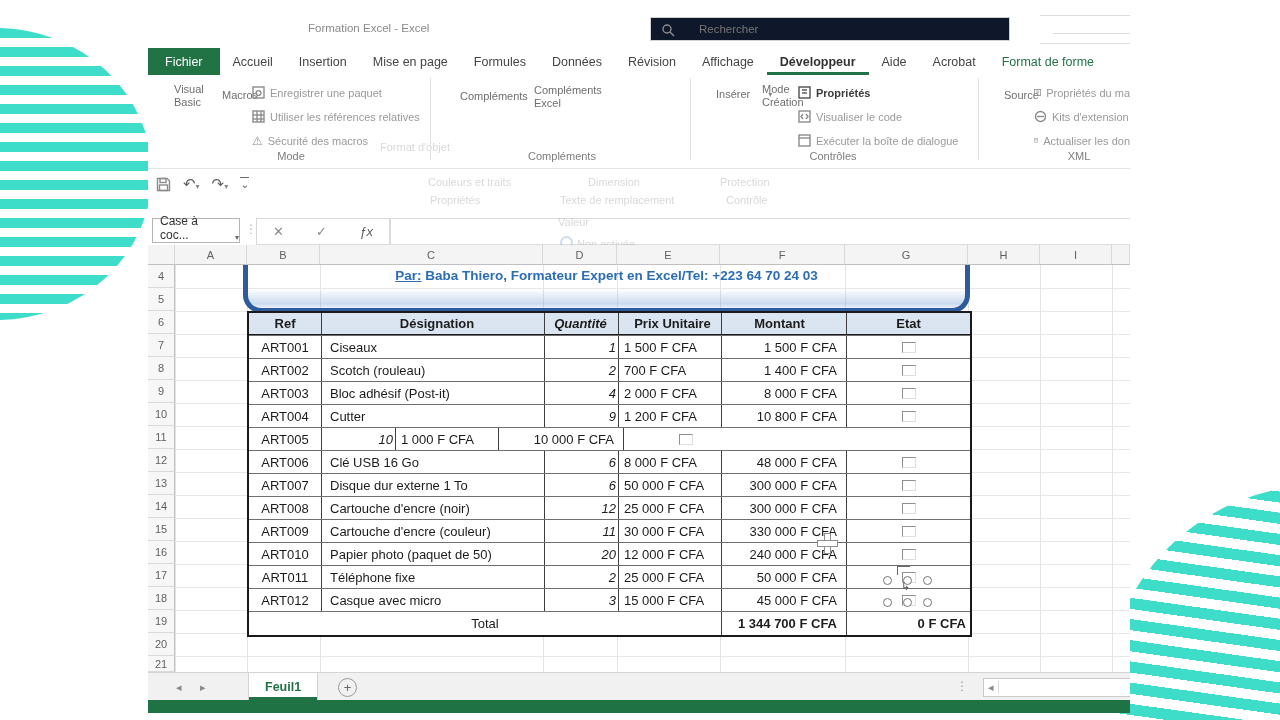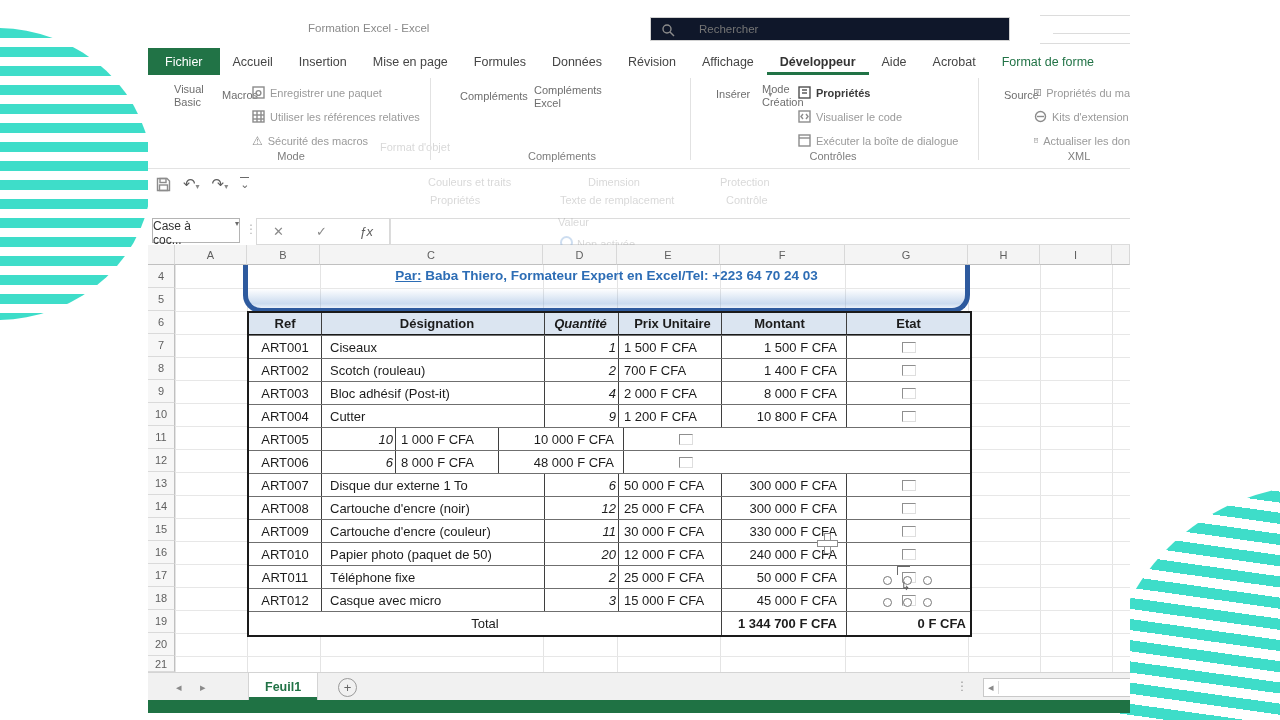--- a/index.html
+++ b/index.html
@@ -31,21 +31,21 @@
   .bigbtn{display:flex;flex-direction:row;align-items:center;gap:18px;font-size:11px;
     color:#6e6e6e;text-align:left;line-height:1.2;}
   .smallitem{display:flex;align-items:center;gap:5px;font-size:11px;color:#9a9a9a;white-space:nowrap;}
   .smallitem.enabled{color:#3c3c3c;}
   .ghost{color:#9a9a9a;opacity:.38;font-size:11px;white-space:nowrap;}
   .ghost-radio{width:9px;height:9px;border-radius:50%;border:2px solid #7da7d8;display:inline-block;
     vertical-align:-1px;margin-right:4px;}
   
   .qat-glyph{font-size:15px;color:#5f5f5f;}
   .namebox{left:4px;top:208px;width:88px;height:25px;border:1px solid #b4b4b4;display:flex;
-    align-items:flex-start;font-size:12px;color:#333;box-sizing:border-box;}
+    align-items:flex-end;font-size:12px;color:#333;padding-left:7px;box-sizing:border-box;}
   .fbtnbox{left:108px;top:208px;width:132px;height:25px;border:1px solid #d9d9d9;display:flex;
     align-items:center;justify-content:space-around;color:#8a8a8a;font-size:13px;}
   .fbar{left:242px;top:208px;width:740px;height:25px;border:1px solid #dcdcdc;}
   
   .colhead{top:235px;height:20px;display:flex;align-items:center;justify-content:center;
     font-size:11px;color:#5f5f5f;background:#f4f4f4;border-right:1px solid #d8d8d8;border-bottom:1px solid #c0c0c0;box-sizing:border-box;}
   .rowhead{left:0;width:27px;display:flex;align-items:center;justify-content:center;
     font-size:11px;color:#5f5f5f;background:#f7f7f7;border-bottom:1px solid #dadada;border-right:1px solid #c0c0c0;box-sizing:border-box;}
   .gridline-v{width:1px;background:#e4e4e4;}
   .gridline-h{height:1px;background:#e7e7e7;}
@@ -420,20 +420,21 @@
           <div class="tcell c-ref">ART005</div>
           <div class="tcell c-qty">10</div>
           <div class="tcell c-prix">1 000 F CFA</div>
           <div class="tcell c-mont">10 000 F CFA</div>
           <div class="tcell c-etat">
             <div class="cb"></div>
           </div>
         </div>
         <div class="trow">
           <div class="tcell c-ref">ART006</div>
+          <div class="tcell c-des">Clé USB 16 Go</div>
           <div class="tcell c-qty">6</div>
           <div class="tcell c-prix">8 000 F CFA</div>
           <div class="tcell c-mont">48 000 F CFA</div>
           <div class="tcell c-etat">
             <div class="cb"></div>
           </div>
         </div>
         <div class="trow">
           <div class="tcell c-ref">ART007</div>
           <div class="tcell c-des">Disque dur externe 1 To</div>

